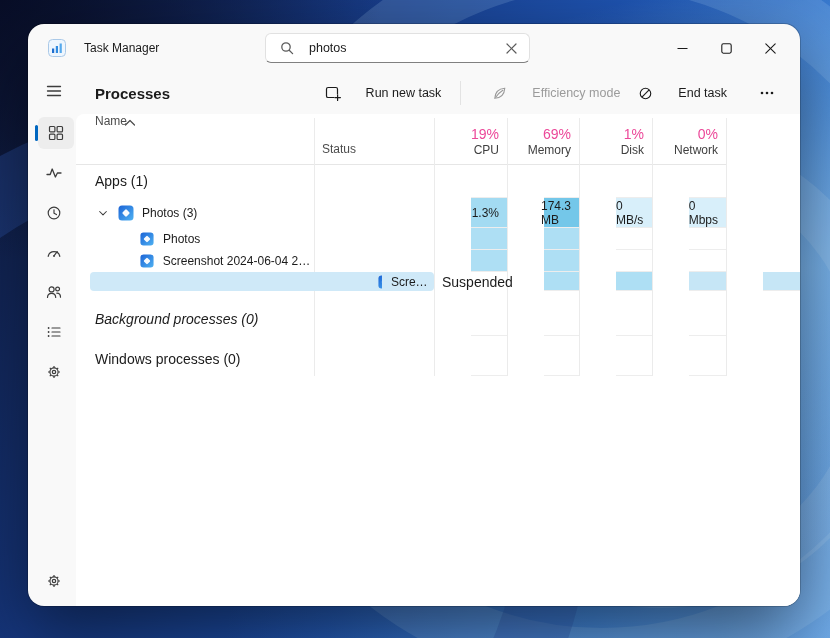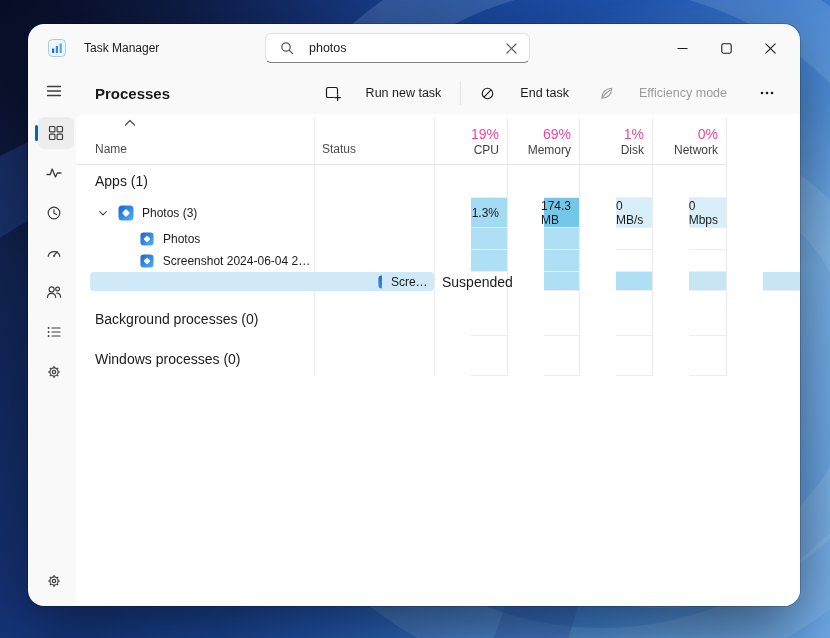--- a/index.html
+++ b/index.html
@@ -53,21 +53,21 @@
   .rbtn{position:absolute;left:8px;width:36px;height:32px;border:none;background:transparent;border-radius:6px;
         display:flex;align-items:center;justify-content:center;cursor:pointer;padding:0;}
   .rbtn.selected{background:#ededed;}
   .accent-bar{position:absolute;left:7px;width:3px;height:16px;border-radius:2px;background:var(--accent,#0067c0);}
 
   
   .content{position:absolute;left:48px;top:90px;right:0;bottom:0;background:#fff;border-top-left-radius:8px;}
   .table{position:relative;}
   .grid-cols{display:grid;grid-template-columns:238px 120px 73px 72px 73px 74px 1fr;}
   .thead{height:50px;position:relative;}
-  .h-name{display:flex;align-items:flex-end;padding:0 0 8px 19px;font-size:12px;color:#4c4c4c;}
+  .h-name{display:flex;align-items:flex-start;padding:0 0 8px 19px;font-size:12px;color:#4c4c4c;}
   .h-status{display:flex;align-items:flex-end;padding:0 0 8px 8px;font-size:12px;color:#4c4c4c;}
   .h-metric{display:flex;flex-direction:column;align-items:flex-end;justify-content:flex-end;
             padding:0 8px 6px 0;}
   .h-pct{font-size:14px;color:#ec4899;line-height:18px;}
   .h-lab{font-size:12px;color:#3f3f3f;line-height:15px;}
   .sort-caret{position:absolute;left:48px;top:5px;}
   .h-line{position:absolute;left:0;top:50px;width:650px;height:1px;background:#e6e6e6;}
   .vline{position:absolute;top:4px;height:258px;width:1px;background:#ebebeb;}
 
   .trow{position:relative;}
@@ -76,21 +76,21 @@
   .trow.app{height:30px;}
   .trow.child{height:22px;}
   .c-name{display:flex;align-items:center;min-width:0;}
   .group .c-name{padding-left:19px;font-size:14px;}
   .app .c-name{padding-left:20px;gap:8px;font-size:12px;}
   .child .c-name{padding-left:64px;gap:9px;font-size:12px;}
   .c-name span{white-space:nowrap;overflow:hidden;text-overflow:ellipsis;}
   .c-status{display:flex;align-items:center;padding-left:8px;font-size:14px;}
   .mcell{border-bottom:1px solid #ededed;display:flex;align-items:center;justify-content:flex-end;
          padding-right:8px;font-size:12px;box-sizing:border-box;margin-left:37px;}
-  .gap8{margin-top:8px;} .gap6{margin-top:6px;}
+  .gap8{margin-top:8px;font-style:italic;} .gap6{margin-top:6px;}
 
   .r-app .c-cpu{background:var(--heat-cpu,#a3dbf2);}
   .r-app .c-mem{background:var(--heat-memory,#74c7e9);}
   .r-app .c-disk,.r-app .c-net{background:var(--heat-low,#d8effa);}
   .child .c-cpu,.child .c-mem{background:var(--heat-block,#aedff4);}
   .child.selected .c-disk,.child.selected .c-net{background:var(--heat-selected,#c6e6f6);}
   .sel-bg{position:absolute;left:14px;width:344px;top:0;bottom:0;background:var(--selection,#cfe9f8);
           border-radius:4px;z-index:0 !important;}
 
   .expander{border:none;background:transparent;padding:0;width:14px;height:14px;display:flex;
@@ -172,37 +172,37 @@
           <svg width="16" height="16" viewBox="0 0 16 16" fill="none" stroke="#1b1b1b" stroke-width="1.2" stroke-linecap="round">
             <rect x="1.5" y="2.5" width="11" height="10" rx="1.6"></rect>
             <circle cx="12.6" cy="12.6" r="3.4" fill="#f9f9f9" stroke="none"></circle>
             <line x1="12.6" y1="9.8" x2="12.6" y2="15.4"></line>
               <line x1="9.8" y1="12.6" x2="15.4" y2="12.6"></line>
           </svg>
         </span>
         <span>Run new task</span>
       </button>
       <div class="tb-divider"></div>
+      <button class="tbtn disabled" style="margin-left:12px;">
+        <span>
+          <svg width="15" height="15" viewBox="0 0 16 16" fill="none" stroke="#9b9b9b" stroke-width="1.2" stroke-linecap="round">
+            <path d="M13.6 2.4C7.2 2.9 3.4 6 3 13.1c7-.4 10.2-4.2 10.6-10.7z"></path>
+            <path d="M4.2 11.8C6.2 8.8 8.8 6.4 11.6 4.6"></path>
+          </svg>
+        </span>
+        <span>Efficiency mode</span>
+      </button>
       <button class="tbtn">
         <span>
           <svg width="15" height="15" viewBox="0 0 16 16" fill="none" stroke="#1b1b1b" stroke-width="1.2">
             <circle cx="8" cy="8" r="5.6"></circle>
               <line x1="4.2" y1="11.8" x2="11.8" y2="4.2"></line>
           </svg>
         </span>
         <span>End task</span>
-      </button>
-      <button class="tbtn disabled" style="margin-left:12px;">
-        <span>
-          <svg width="15" height="15" viewBox="0 0 16 16" fill="none" stroke="#9b9b9b" stroke-width="1.2" stroke-linecap="round">
-            <path d="M13.6 2.4C7.2 2.9 3.4 6 3 13.1c7-.4 10.2-4.2 10.6-10.7z"></path>
-            <path d="M4.2 11.8C6.2 8.8 8.8 6.4 11.6 4.6"></path>
-          </svg>
-        </span>
-        <span>Efficiency mode</span>
       </button>
       <button class="tbtn more-btn">
         <span>
           <svg width="16" height="16" viewBox="0 0 16 16" fill="#1b1b1b">
             <circle cx="3" cy="8" r="1.3"></circle>
               <circle cx="8" cy="8" r="1.3"></circle>
               <circle cx="13" cy="8" r="1.3"></circle>
           </svg>
         </span>
       </button>

